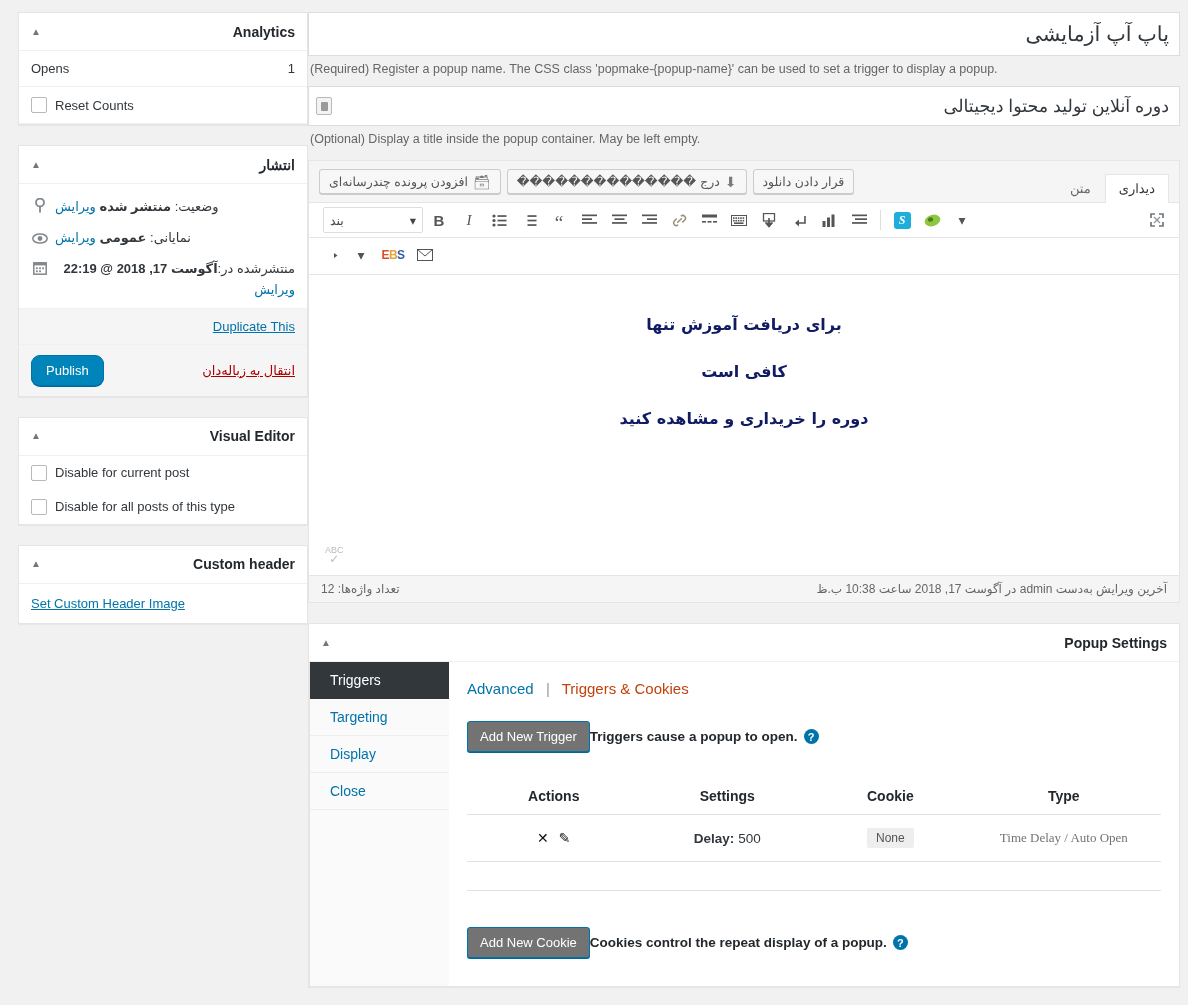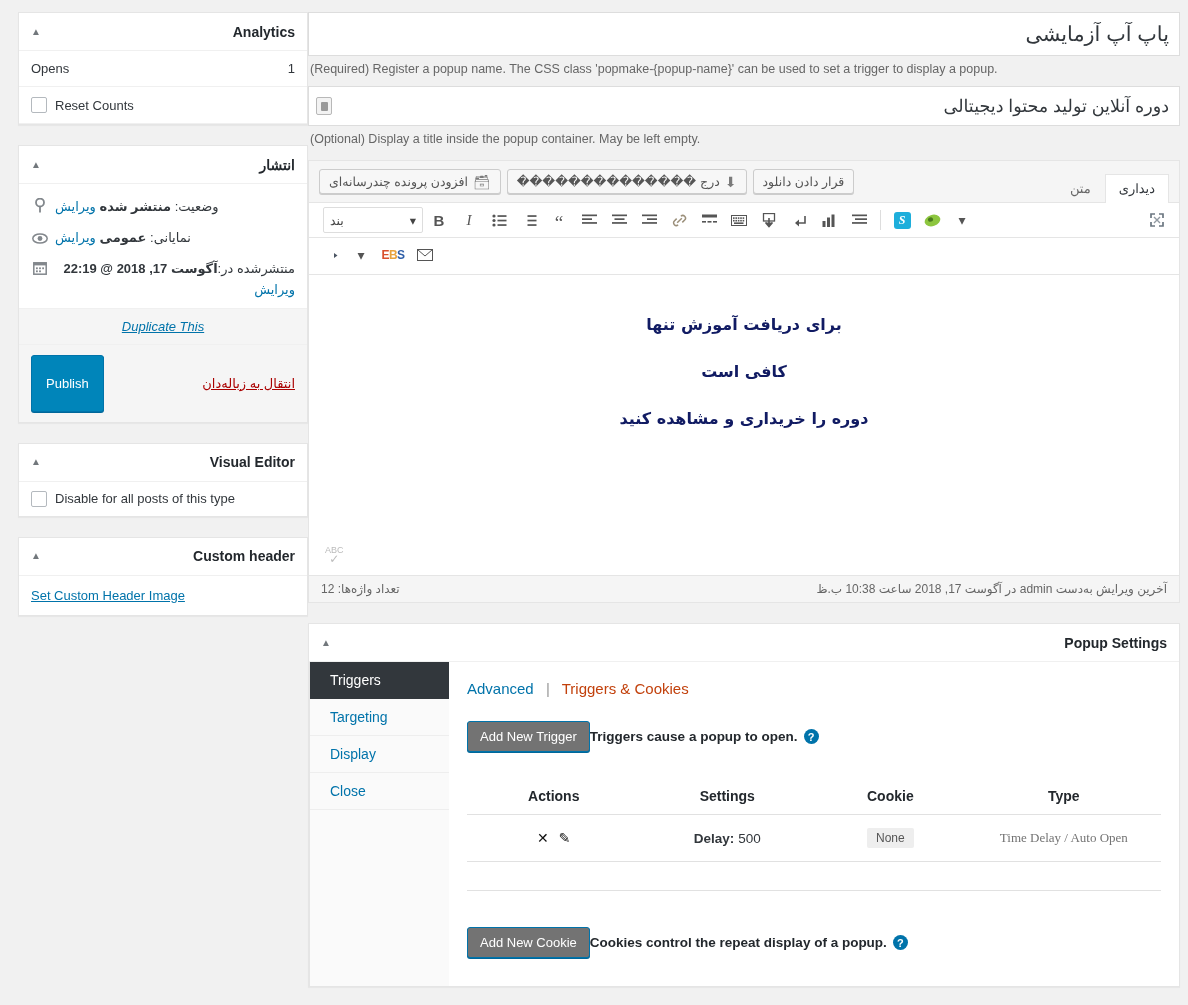--- a/index.html
+++ b/index.html
@@ -66,32 +66,32 @@
   }
   .misc-icon {
     color: #82878c; width: 18px; flex: 0 0 18px; text-align: center;
     font-size: 15px; line-height: 1.4;
   }
   .misc-text b { font-weight: bold; }
   .lnk { color: #0073aa; text-decoration: none; cursor: pointer; }
   .lnk-u { color: #0073aa; text-decoration: underline; cursor: pointer; }
   .dup-row {
     padding: 10px 12px; border-top: 1px solid #f0f0f0;
-    background: #f5f5f5; text-align: center; font-style: italic;
+    background: #f5f5f5; text-align: right;
   }
   .major-actions {
     padding: 10px 12px; border-top: 1px solid #f0f0f0;
     background: #f5f5f5;
     display: flex; align-items: center; justify-content: space-between;
     flex-direction: row-reverse;
   }
   .btn-primary {
     background: #0085ba; border: 1px solid #0073aa;
     color: #fff; font-size: 13px; font-weight: normal;
-    padding: 20px 14px; border-radius: 3px; cursor: pointer;
+    padding: 7px 14px; border-radius: 9px; cursor: pointer;
     box-shadow: 0 1px 0 #006799;
     font-family: "Liberation Sans", sans-serif;
   }
   .trash-link { color: #a00; text-decoration: underline; font-size: 13px; cursor: pointer; }
 
   
   .ve-row {
     display: flex; align-items: center; justify-content: space-between;
     padding: 9px 12px;
   }
@@ -663,20 +663,25 @@
     </div>
 
     <div class="postbox">
       <div class="postbox-header">
         <span class="postbox-title">Visual Editor</span>
         <span class="toggle-arrow">▲</span>
       </div>
       <div>
         <div class="ve-row">
           <span style="flex:1"></span>
+          <span class="an-label">Disable for current post</span>
+          <span class="wpcheck" style="margin-right:8px;"></span>
+        </div>
+        <div class="ve-row">
+          <span style="flex:1"></span>
           <span class="an-label">Disable for all posts of this type</span>
           <span class="wpcheck" style="margin-right:8px;"></span>
         </div>
       </div>
     </div>
 
     <div class="postbox">
       <div class="postbox-header">
         <span class="postbox-title">Custom header</span>
         <span class="toggle-arrow">▲</span>

